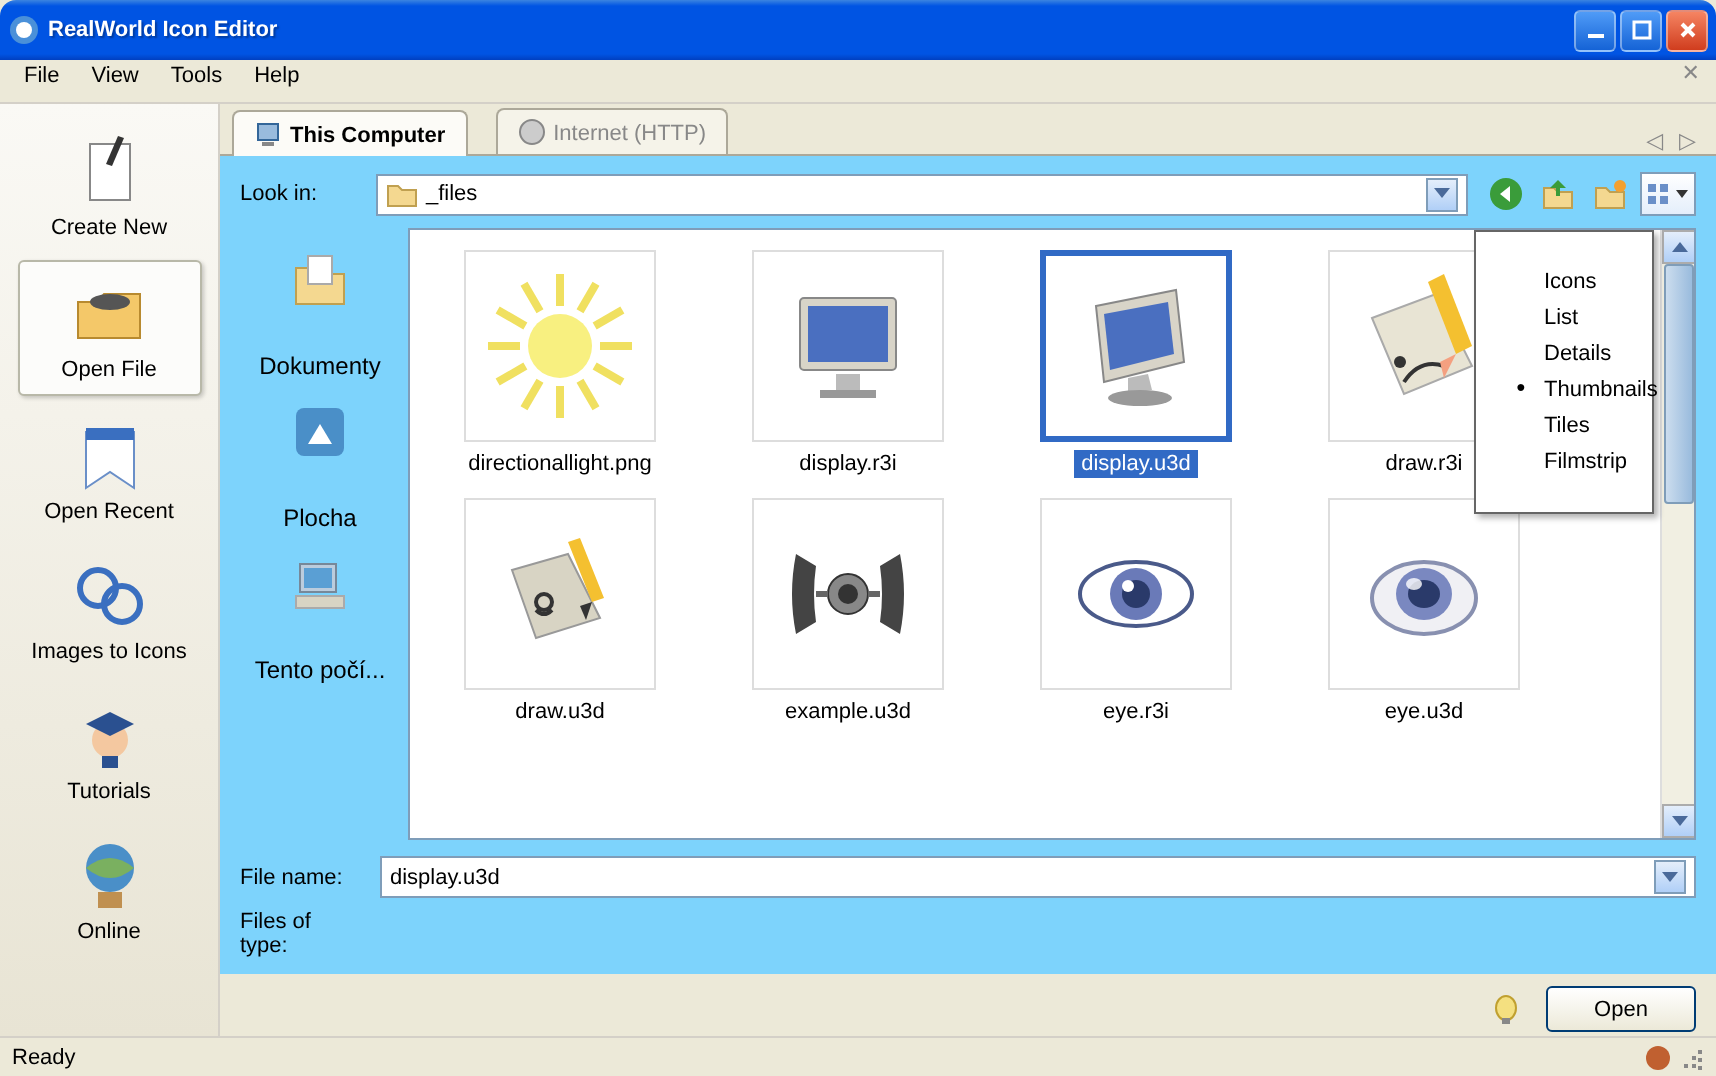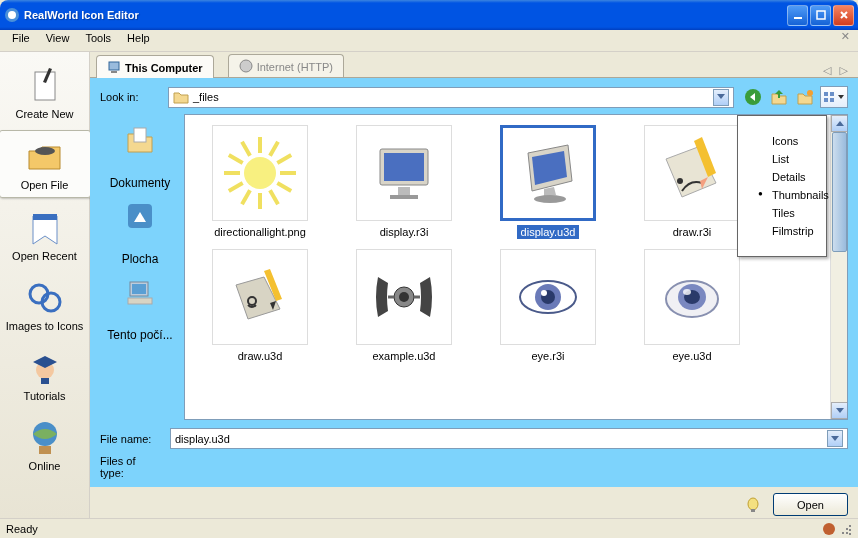--- a/index.html
+++ b/index.html
@@ -13,21 +13,21 @@
 .win-btn.min, .win-btn.max { background: linear-gradient(to bottom, #4f9bf7, #1563d6); }
 .win-btn.close { background: linear-gradient(to bottom, #f58462, #d03d1e); }
 
 .menubar { height: 22px; background: #ece9d8; display: flex; align-items: flex-start; padding: 0 4px; border-bottom: 1px solid #d4d0c8; }
 .menubar .menu-item { padding: 2px 8px; cursor: default; }
 .menubar .spacer { flex: 1; }
 .menubar .close-x { color: #888; padding: 0 4px; }
 
 .main { display: flex; height: 466px; }
 
-.left-panel { width: 90px; background: linear-gradient(to bottom, #faf9f5, #e8e4d4); padding: 8px 4px; display: flex; flex-direction: column; align-items: center; gap: 4px; border-right: 1px solid #d4d0c8; }
+.left-panel { width: 110px; background: linear-gradient(to bottom, #faf9f5, #e8e4d4); padding: 8px 4px; display: flex; flex-direction: column; align-items: center; gap: 4px; border-right: 1px solid #d4d0c8; }
 .left-item { width: 92px; display: flex; flex-direction: column; align-items: center; padding: 6px 2px; cursor: default; text-align: center; border-radius: 3px; }
 .left-item.selected { background: #fcfcfa; border: 1px solid #b8b8a8; box-shadow: 1px 1px 2px rgba(0,0,0,0.2); }
 .left-item .icon { width: 40px; height: 40px; display: flex; align-items: center; justify-content: center; margin-bottom: 2px; }
 
 .right-area { flex: 1; display: flex; flex-direction: column; }
 
 .tabs-row { height: 26px; background: #ece9d8; display: flex; align-items: flex-end; padding: 4px 6px 0 6px; border-bottom: 1px solid #aca899; }
 .tab { padding: 4px 10px; background: #f5f3e9; border: 1px solid #aca899; border-bottom: none; border-radius: 4px 4px 0 0; margin-right: 14px; display: flex; align-items: flex-end; gap: 4px; cursor: default; }
 .tab.active { background: #fcfbf7; font-weight: bold; position: relative; top: 1px; }
 .tab.inactive { color: #888; }

